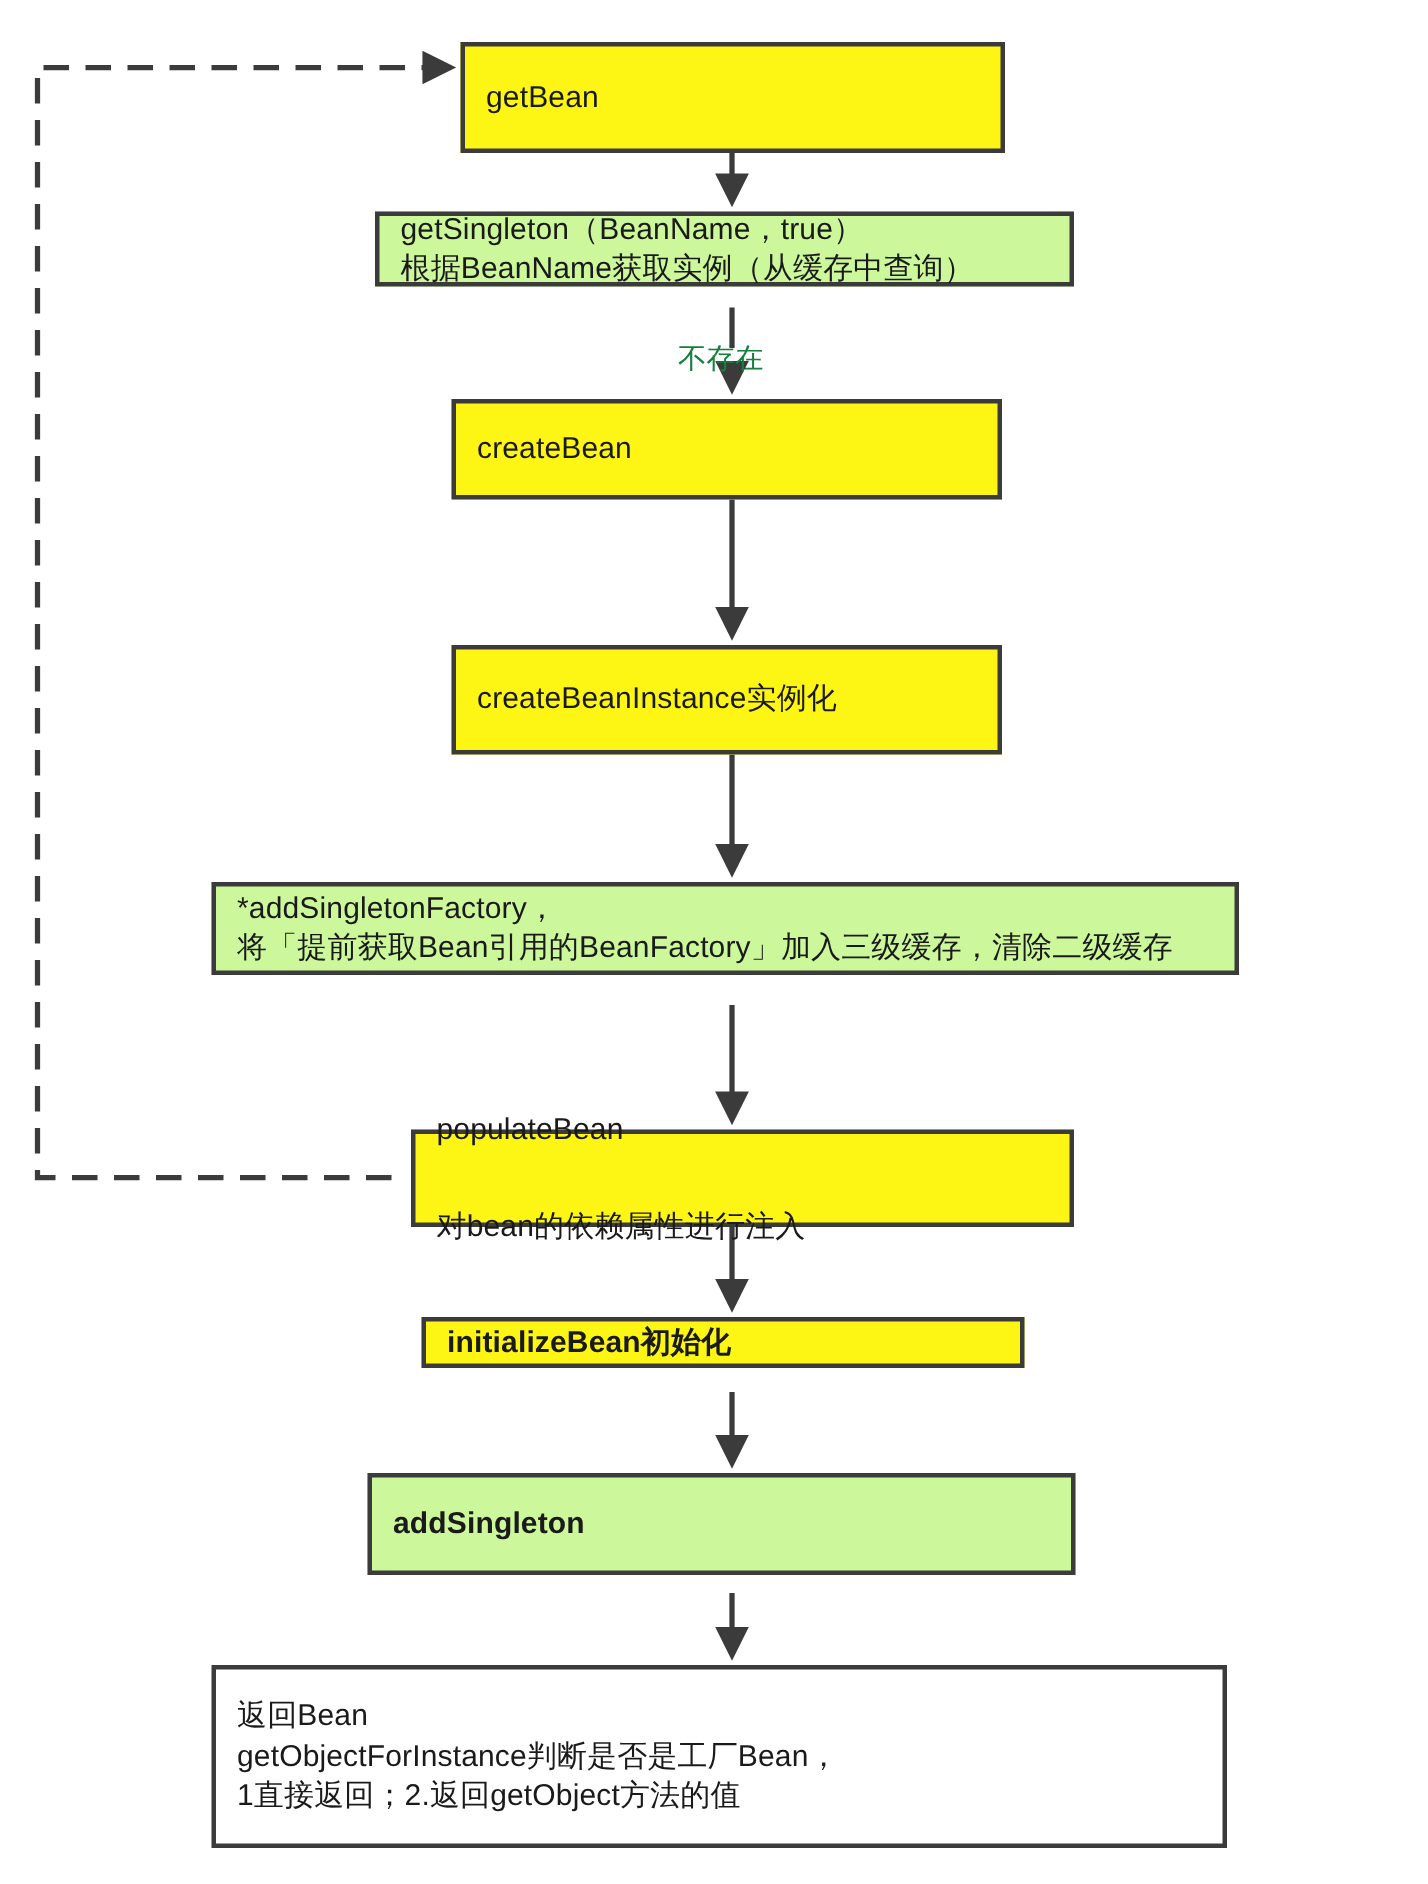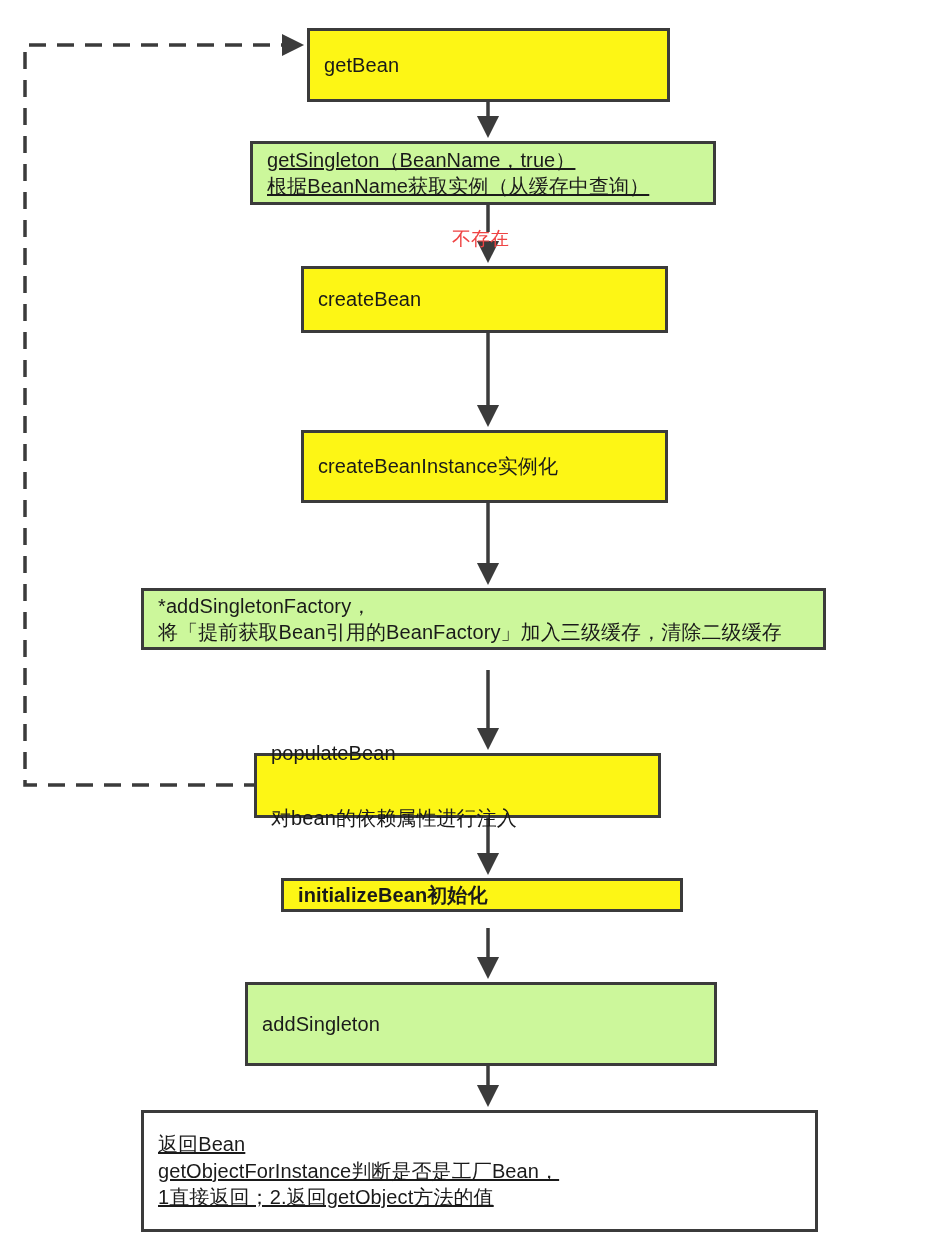--- a/index.html
+++ b/index.html
@@ -43,21 +43,21 @@
   .node .line {
     display: block;
   }
   .fill-yellow { background: #fdf615; }
   .fill-green  { background: #ccf79b; }
   .fill-white  { background: #ffffff; }
 
   .edge-label {
     position: absolute;
     font-size: 19px;
-    color: #ef4444;
+    color: #15803d;
     white-space: pre;
   }
 </style>
 </head>
 <body>
 
 <div id="canvas">
 
   <svg id="edges" viewBox="0 0 952 1256" xmlns="http://www.w3.org/2000/svg">
     <defs>
@@ -83,52 +83,52 @@
 
     <path d="M 488 1062 L 488 1103" stroke="#3b3b3b" stroke-width="3.5" fill="none" marker-end="url(#arrow)"></path>
 
     <path d="M 261 785 L 25 785 L 25 45 L 300 45" stroke="#3b3b3b" stroke-width="3.5" fill="none" stroke-dasharray="17 11" marker-end="url(#arrow)"></path>
   </svg>
 
   <div class="node fill-yellow" style="left:307px; top:28px; width:363px; height:74px;">
     <span class="line">getBean</span>
   </div>
 
-  <div class="node fill-green" style="left:250px; top:141px; width:466px; height:64px;text-decoration:underline;">
+  <div class="node fill-green" style="left:250px; top:141px; width:466px; height:50px;">
     <span class="line">getSingleton（BeanName，true）</span>
     <span class="line">根据BeanName获取实例（从缓存中查询）</span>
   </div>
 
   <div class="edge-label" style="left:452px; top:226px;">不存在</div>
 
   <div class="node fill-yellow" style="left:301px; top:430px; width:367px; height:73px;">
     <span class="line">createBeanInstance实例化</span>
   </div>
 
   <div class="node fill-yellow" style="left:301px; top:266px; width:367px; height:67px;">
     <span class="line">createBean</span>
   </div>
 
   <div class="node fill-green" style="left:141px; top:588px; width:685px; height:62px;">
     <span class="line">*addSingletonFactory，</span>
     <span class="line">将「提前获取Bean引用的BeanFactory」加入三级缓存，清除二级缓存</span>
   </div>
 
-  <div class="node fill-yellow" style="left:254px; top:753px; width:407px; height:65px;gap:39px;">
+  <div class="node fill-yellow" style="left:274px; top:753px; width:442px; height:65px;gap:39px;">
     <span class="line">populateBean</span>
     <span class="line">对bean的依赖属性进行注入</span>
   </div>
 
   <div class="node fill-yellow" style="left:281px; top:878px; width:402px; height:34px;font-weight:bold;">
     <span class="line">initializeBean初始化</span>
   </div>
 
-  <div class="node fill-green" style="left:245px; top:982px; width:472px; height:84px;">
+  <div class="node fill-green" style="left:245px; top:982px; width:472px; height:68px;font-weight:bold;">
     <span class="line">addSingleton</span>
   </div>
 
-  <div class="node fill-white" style="left:141px; top:1110px; width:677px; height:122px;text-decoration:underline;">
+  <div class="node fill-white" style="left:141px; top:1110px; width:677px; height:122px;">
     <span class="line">返回Bean</span>
     <span class="line">getObjectForInstance判断是否是工厂Bean，</span>
     <span class="line">1直接返回；2.返回getObject方法的值</span>
   </div>
 
 </div>
 
 </body></html>

